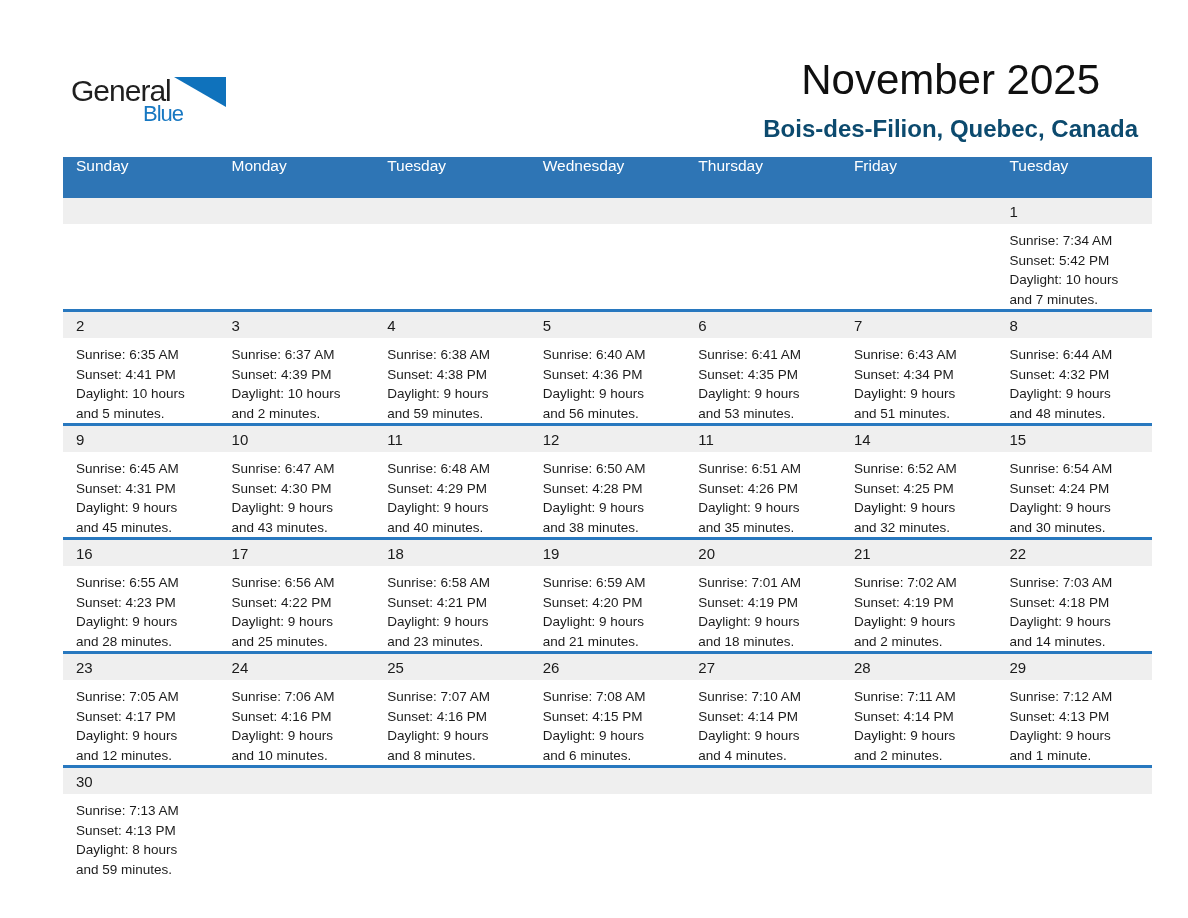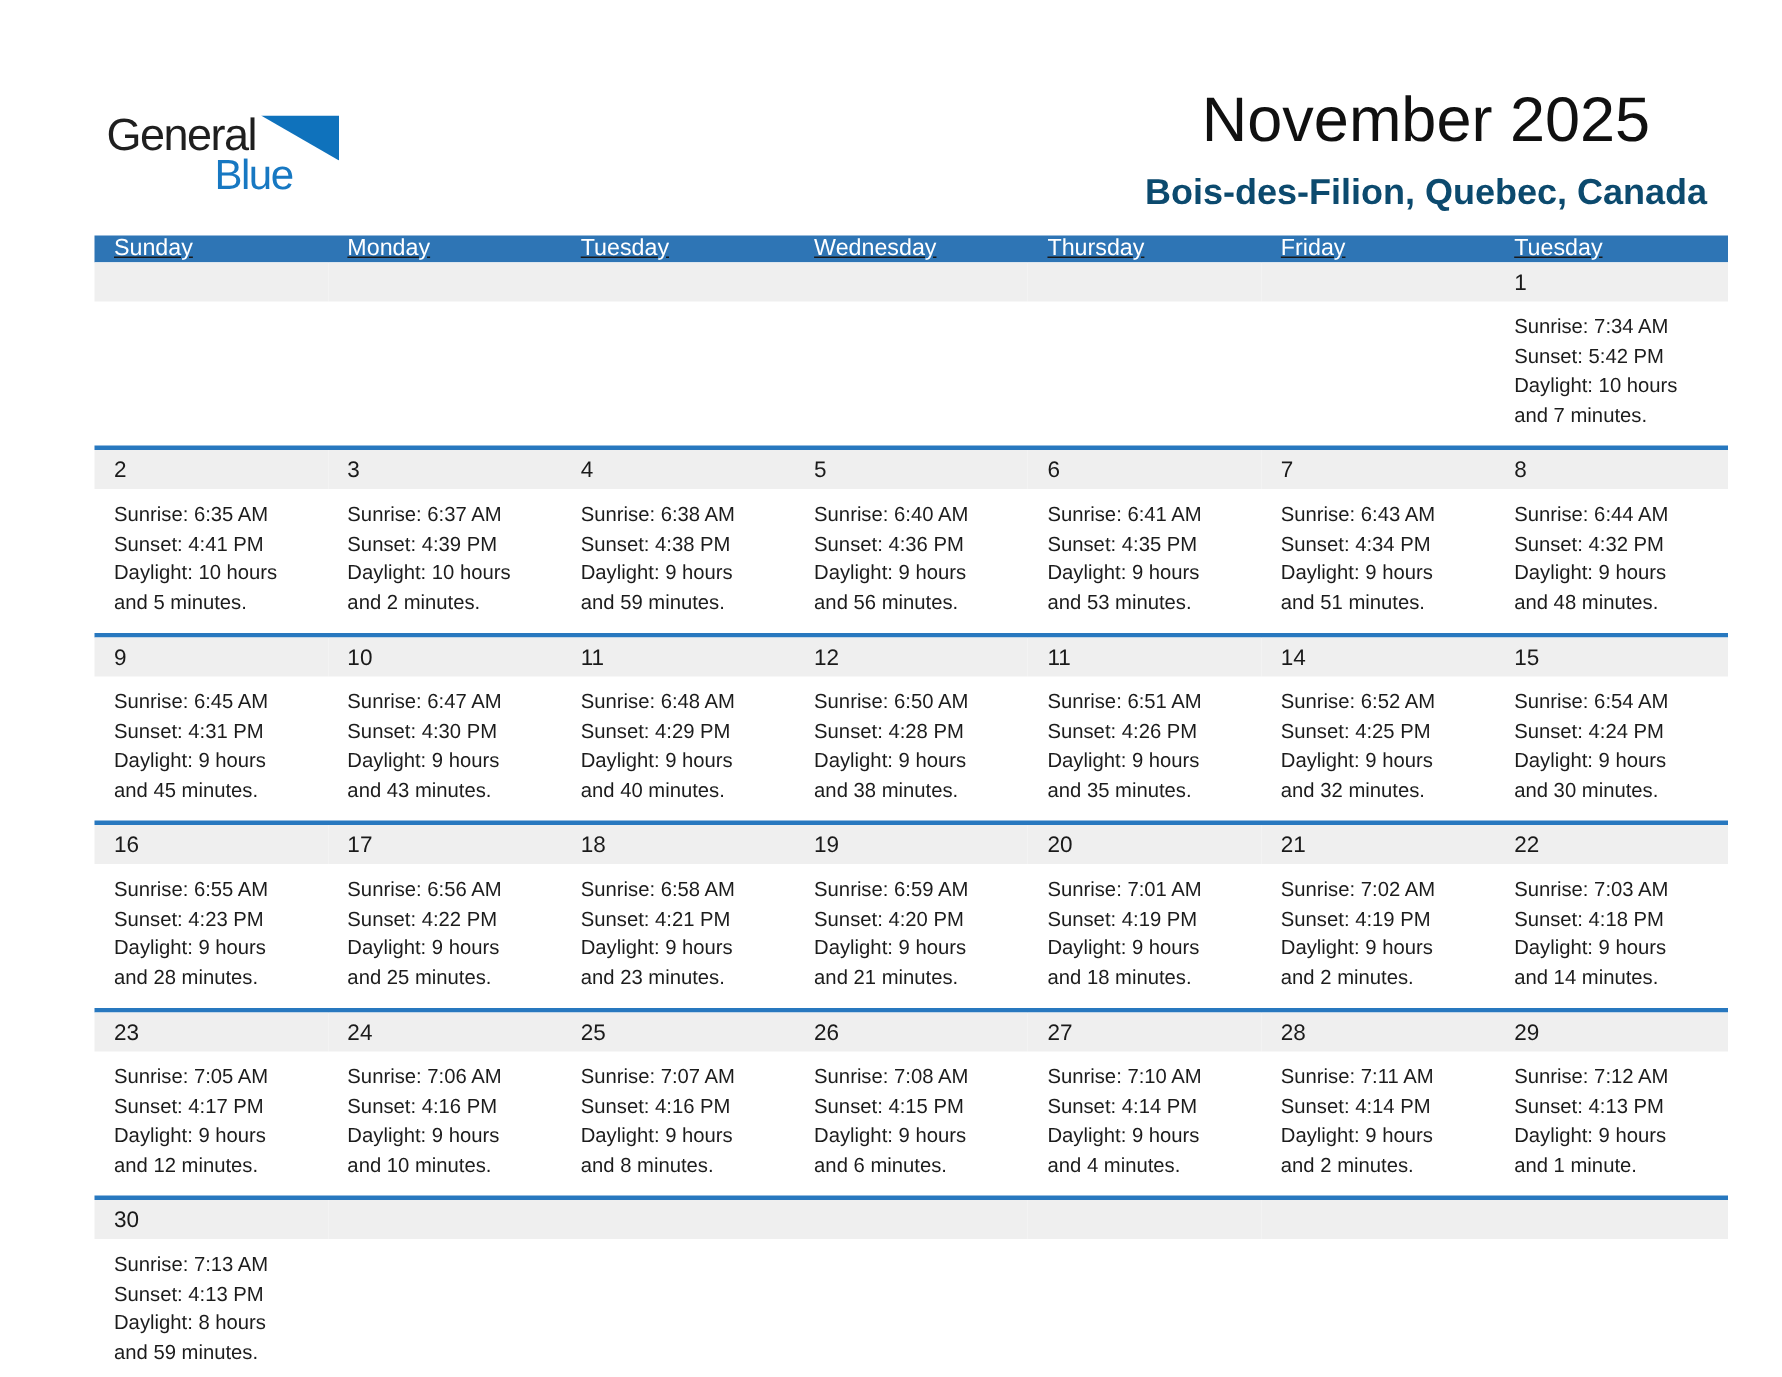--- a/index.html
+++ b/index.html
@@ -14,50 +14,50 @@
   .page { position: absolute; inset: 0; margin-left: 16px; }
 
   
   .logo { position: absolute; left: 55px; top: 74px; }
   .logo-line1 {
     display: flex; align-items: flex-start;
     font-size: 30px; letter-spacing: -1px; color: #1f1f1f;
   }
   .logo-tri { margin-left: 3px; margin-top: 3px; display: block; }
   .logo-line2 {
-    font-size: 28px; letter-spacing: -1px;
+    font-size: 22px; letter-spacing: -1px;
     margin-left: 72px; margin-top: -7px;
     color: var(--logo-blue);
   }
 
   
   .title-block { position: absolute; right: 50px; top: 56px; text-align: center; }
   .title { font-size: 42px; font-weight: 400; color: #101010; letter-spacing: 0; }
   .subtitle { font-size: 24px; font-weight: 700; color: #0c4a6e; margin-top: 11px; }
 
   
   .calendar { position: absolute; left: 47px; top: 157px; width: 1089px; }
   .weekday-row {
     display: flex; background: var(--header-bg);
-    height: 18px; align-items: center; text-decoration: underline;
+    height: 41px; align-items: flex-start;
   }
   .weekday-cell {
     flex: 1 1 0; padding-left: 13px;
     color: #ffffff; font-size: 15.5px; font-weight: 400;
   }
   .week { display: flex; min-height: 107px; background: #ffffff; }
   .week + .week { border-top: 3px solid var(--row-line); }
   .cell { flex: 1 1 0; display: flex; flex-direction: column; }
   .daynum {
     height: 26px; line-height: 27px; padding-left: 13px;
     background: var(--band-bg);
     font-size: 15px; color: #1a1a1a;
   }
   .cellbody {
-    flex: 1; padding: 7px 6px 11px 13px;
+    flex: 1; padding: 7px 6px 0 13px;
     font-size: 13.5px; line-height: 19.5px; color: #1c1c1c;
   }
 </style>
 </head>
 <body>
 
 <div class="page">
 
   <div class="logo">
     <div class="logo-line1">

